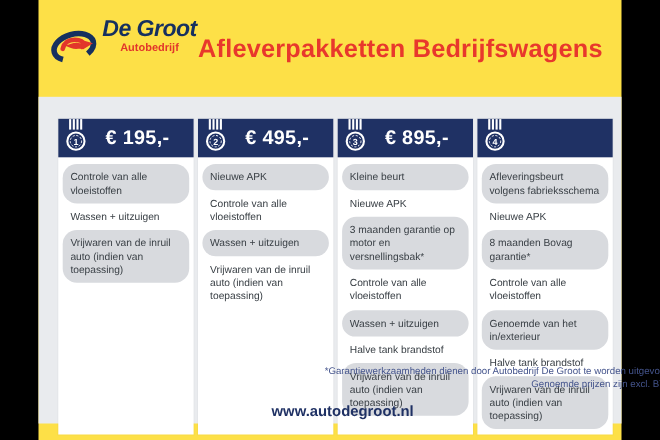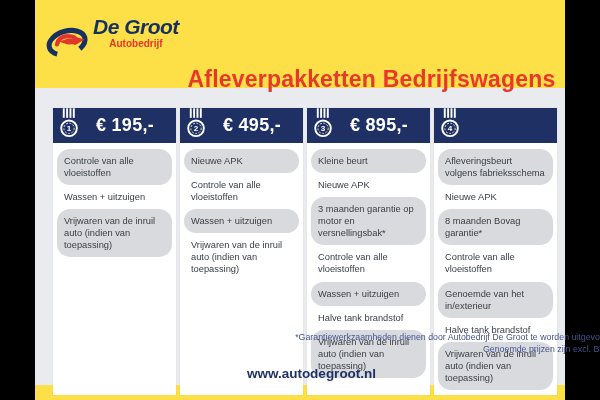--- a/index.html
+++ b/index.html
@@ -6,22 +6,22 @@
   body{width:600px;height:400px;background:#000;font-family:"Liberation Sans",sans-serif;overflow:hidden;}
   .stage{position:relative;width:600px;height:400px;background:#000;}
   .content{position:absolute;left:35px;top:0;width:530px;height:400px;background:#fde047;}
   .grayband{position:absolute;left:0;top:88px;width:530px;height:297px;background:#e9ebee;}
 
   
   .logo{position:absolute;left:10px;top:16px;display:flex;align-items:flex-start;}
   .logo-text{margin-left:2px;}
   .logo-name{font-size:21px;font-weight:800;font-style:italic;color:#16305f;letter-spacing:-0.5px;line-height:1;}
   .logo-sub{font-size:10px;font-weight:700;color:#e2352b;text-align:center;margin-top:1px;}
-  .page-title{position:absolute;left:145px;right:2px;top:31px;text-align:center;
-    font-size:23px;font-weight:600;color:#e8382c;letter-spacing:0.2px;margin-top:35px;}
+  .page-title{position:absolute;left:145px;right:2px;top:31px;text-align:left;
+    font-size:23px;font-weight:600;color:#e8382c;letter-spacing:0.2px;}
 
   
   .packages{position:absolute;left:18px;top:108px;display:flex;gap:4px;}
   .package{width:123px;background:#fff;box-shadow:0 0 0 1px rgba(0,0,0,0.02);}
   .pkg-header{height:35px;background:#1f3164;display:flex;align-items:center;padding:0 4px 0 6px;}
   .medal{flex:0 0 auto;align-self:flex-start;margin-top:0;}
   .price{flex:1;text-align:center;color:#fff;font-weight:700;font-size:18px;letter-spacing:0.3px;padding-right:2px;white-space:nowrap;}
   .pkg-body{padding:6px 4px 5px;}
   .row{background:#d8dade;padding:6px 7px;font-size:9.3px;line-height:1.3;color:#3a4046;border-radius:13px;}
   .row.alt{background:transparent;}

